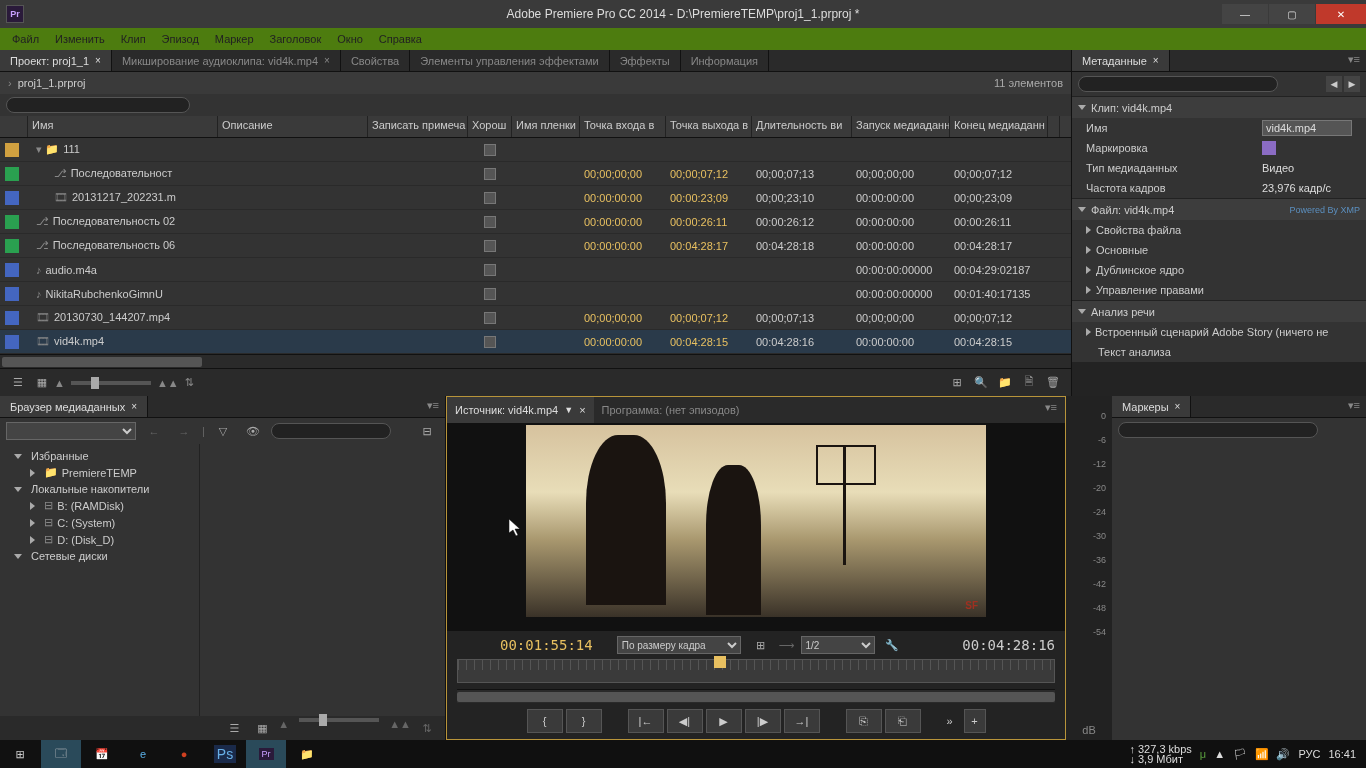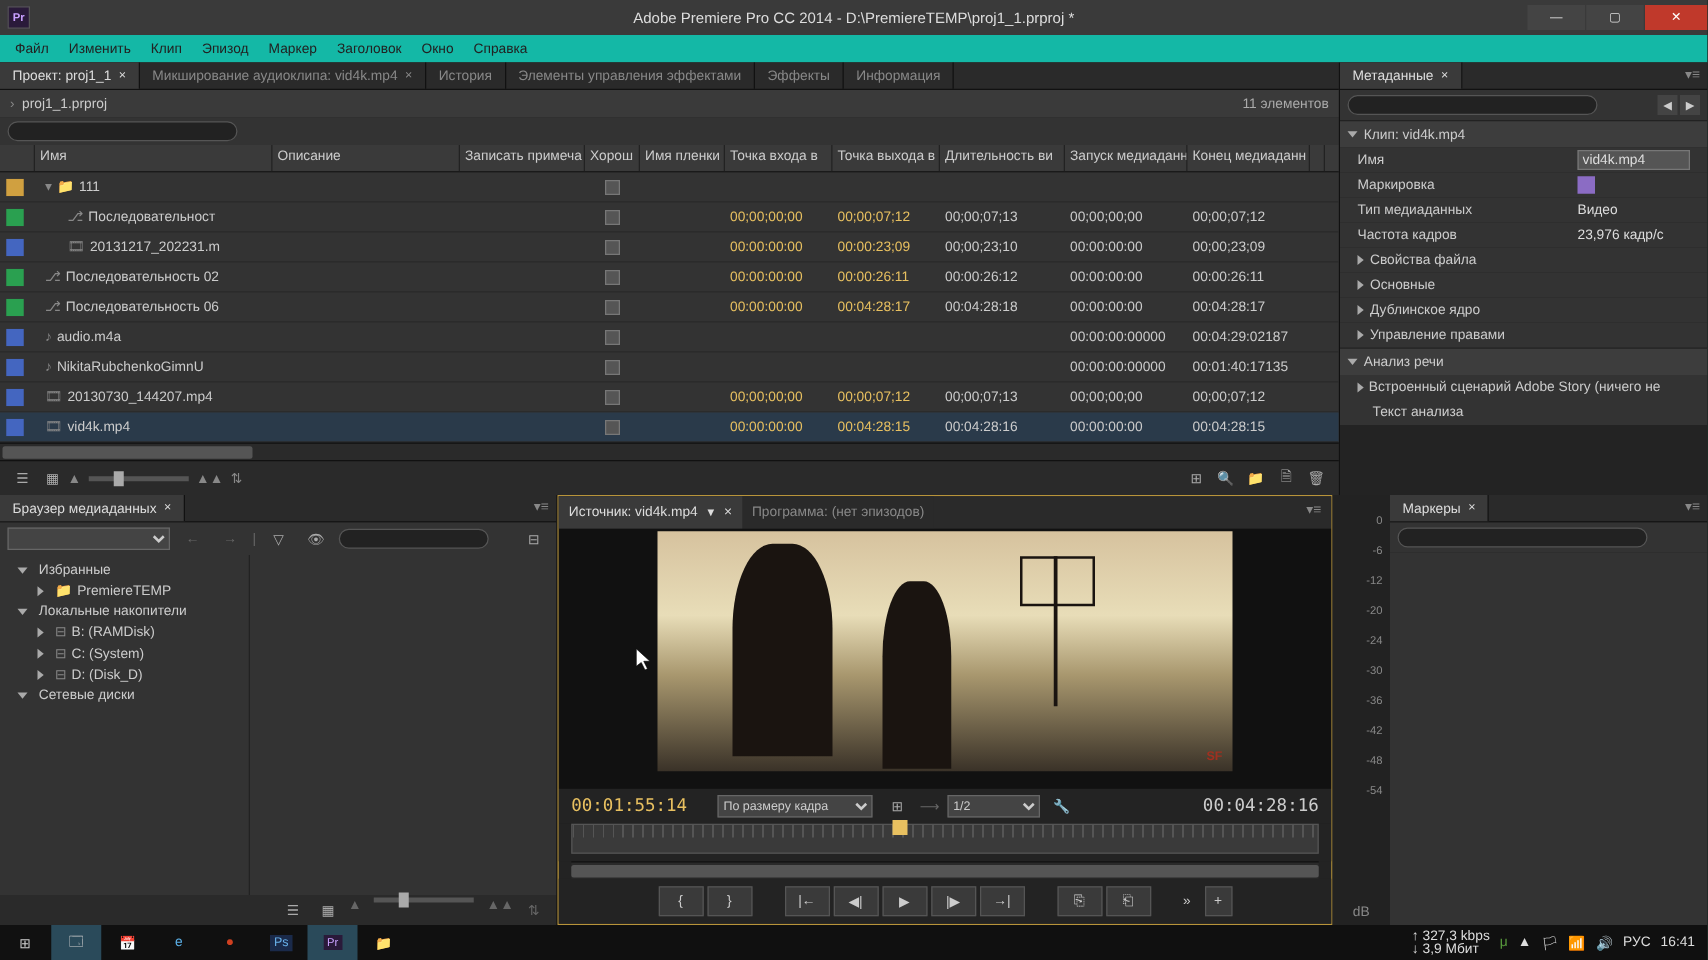--- a/index.html
+++ b/index.html
@@ -3,21 +3,21 @@
 <meta charset="utf-8">
 <style>
 * { margin:0; padding:0; box-sizing:border-box; font-family:"Segoe UI",Tahoma,sans-serif; font-size:11px; user-select:none; }
 body { width:1366px; height:768px; background:#1a362a; overflow:hidden; color:#ccc; }
 .titlebar { height:28px; background:#3a3a3a; display:flex; align-items:center; position:relative; }
 .app-icon { width:18px; height:18px; margin:0 6px; background:#2a1a3a; border:1px solid #555; display:flex; align-items:center; justify-content:center; color:#c9a0ff; font-size:9px; font-weight:bold; }
 .title-text { position:absolute; left:50%; transform:translateX(-50%); color:#ddd; font-size:12px; }
 .win-btns { margin-left:auto; display:flex; }
 .win-btn { width:46px; height:20px; background:#444; margin-left:1px; display:flex; align-items:center; justify-content:center; color:#ddd; font-size:10px; cursor:pointer; }
 .win-close { background:#c0392b; color:#fff; width:50px; }
-.menubar { height:22px; background:#14b8a6; display:flex; align-items:center; padding:0 4px; }
+.menubar { height:22px; background:#4d7c0f; display:flex; align-items:center; padding:0 4px; }
 .menu-item { padding:2px 8px; color:#222; cursor:pointer; }
 .app-body { height:690px; background:#232323; display:flex; flex-direction:column; }
 .top-panels { height:346px; display:flex; }
 .project-panel { width:1072px; border-right:1px solid #111; display:flex; flex-direction:column; }
 .tabs-row { height:22px; background:#2a2a2a; display:flex; border-bottom:1px solid #111; }
 .tab { padding:3px 10px; color:#888; border-right:1px solid #111; display:flex; align-items:center; cursor:pointer; white-space:nowrap; }
 .tab.active { background:#3a3a3a; color:#ddd; }
 .tab-close { margin-left:6px; font-size:10px; }
 .crumb-row { height:22px; background:#3a3a3a; display:flex; align-items:center; padding:0 8px; justify-content:space-between; }
 .search-row { height:22px; background:#333; display:flex; align-items:center; padding:0 6px; }
@@ -56,21 +56,21 @@
 .tree-item { padding:2px 6px 2px 14px; display:flex; align-items:center; gap:4px; }
 .tree-item.sub { padding-left:30px; }
 .br-bot { height:24px; background:#2a2a2a; display:flex; align-items:center; padding:0 6px; }
 .source-panel { width:620px; display:flex; flex-direction:column; border:1px solid #b8943a; }
 .src-top { height:26px; background:#2a2a2a; display:flex; }
 .src-tab { padding:4px 8px; display:flex; align-items:center; background:#3a3a3a; color:#ddd; }
 .src-tab.dim { background:#2a2a2a; color:#888; }
 .src-video { flex:1; background:#111; display:flex; align-items:flex-start; justify-content:center; position:relative; padding:2px; }
 .vid-frame { width:460px; height:192px; background:linear-gradient(180deg,#d6c29e 0%,#e8ddb8 35%,#a8976e 60%,#3a3228 100%); position:relative; overflow:hidden; }
 .silhouette { position:absolute; background:#1a1410; }
-.tc-row { height:28px; background:#232323; display:flex; align-items:center; padding:0 10px; }
+.tc-row { height:28px; background:#232323; display:flex; align-items:center; padding:0 10px;margin-left:43px; }
 .tc-cur { color:#e8c060; font-size:14px; font-family:monospace; }
 .tc-tot { color:#ccc; font-size:14px; margin-left:auto; font-family:monospace; }
 .wrench { width:20px; height:20px; color:#aaa; margin:0 8px; display:flex; align-items:center; justify-content:center; }
 .timeline-strip { height:30px; background:#232323; padding:0 10px; position:relative; }
 .ts-track { height:24px; background:#3a3a3a; border:1px solid #555; position:relative; }
 .ts-ticks { position:absolute; top:0; left:0; right:0; height:10px; background:repeating-linear-gradient(90deg,#555 0,#555 1px,transparent 1px,transparent 8px); }
 .playhead { position:absolute; top:-4px; width:12px; height:12px; background:#e8c060; left:43%; }
 .controls { height:36px; background:#232323; display:flex; align-items:center; justify-content:center; gap:3px; padding:0 10px; }
 .ctrl-btn { width:36px; height:24px; background:#3a3a3a; border:1px solid #555; display:flex; align-items:center; justify-content:center; color:#ccc; cursor:pointer; }
 .audio-meter { width:46px; background:#222; display:flex; flex-direction:column; position:relative; }
@@ -115,21 +115,21 @@
       <div class="tabs-row" id="proj-tabs">
           <div class="tab active">
             <span>Проект: proj1_1</span>
             <span class="tab-close">×</span>
           </div>
           <div class="tab">
             <span>Микширование аудиоклипа: vid4k.mp4</span>
             <span class="tab-close">×</span>
           </div>
           <div class="tab">
-            <span>История</span>
+            <span>Свойства</span>
           </div>
           <div class="tab">
             <span>Элементы управления эффектами</span>
           </div>
           <div class="tab">
             <span>Эффекты</span>
           </div>
           <div class="tab">
             <span>Информация</span>
           </div>
@@ -371,20 +371,25 @@
           </div>
           <div class="meta-row">
             <span class="meta-key">Тип медиаданных</span>
             <div class="meta-val"><span>Видео</span></div>
           </div>
           <div class="meta-row">
             <span class="meta-key">Частота кадров</span>
             <div class="meta-val"><span>23,976 кадр/с</span></div>
           </div>
         </div>
+      <div class="section-hdr">
+        <span class="tri"></span>
+          <span>Файл:  vid4k.mp4</span>
+        <span class="xmp">Powered By XMP</span>
+      </div>
       <div id="meta-sections">
           <div class="meta-row">
             <span class="tri right"></span>
             <span>Свойства файла</span>
           </div>
           <div class="meta-row">
             <span class="tri right"></span>
             <span>Основные</span>
           </div>
           <div class="meta-row">
@@ -555,21 +560,21 @@
   </div>
 </div>
 
 <div class="taskbar">
   <div class="tb-item" style="background:#111">⊞</div>
   <div class="tb-item active">🗔</div>
   <div class="tb-item">📅</div>
   <div class="tb-item" style="color:#5bb0e8">e</div>
   <div class="tb-item" style="color:#d04020">●</div>
   <div class="tb-item">
-      <span style="background:#1a2a4a;color:#68b0e8;padding:1px 3px;font-size:10px">Ps</span>
+      <span style="background:#1a2a4a;color:#68b0e8;padding:1px 3px;font-size:14px">Ps</span>
     </div>
   <div class="tb-item active">
       <span style="background:#2a1a3a;color:#c9a0ff;padding:1px 3px;font-size:9px">Pr</span>
     </div>
   <div class="tb-item">📁</div>
   <div class="tray">
     <div style="display:flex;flex-direction:column;font-size:9px;line-height:10px">
       <span>↑ <span>327,3 kbps</span></span>
       <span>↓ <span>3,9 Мбит</span></span>
     </div>

